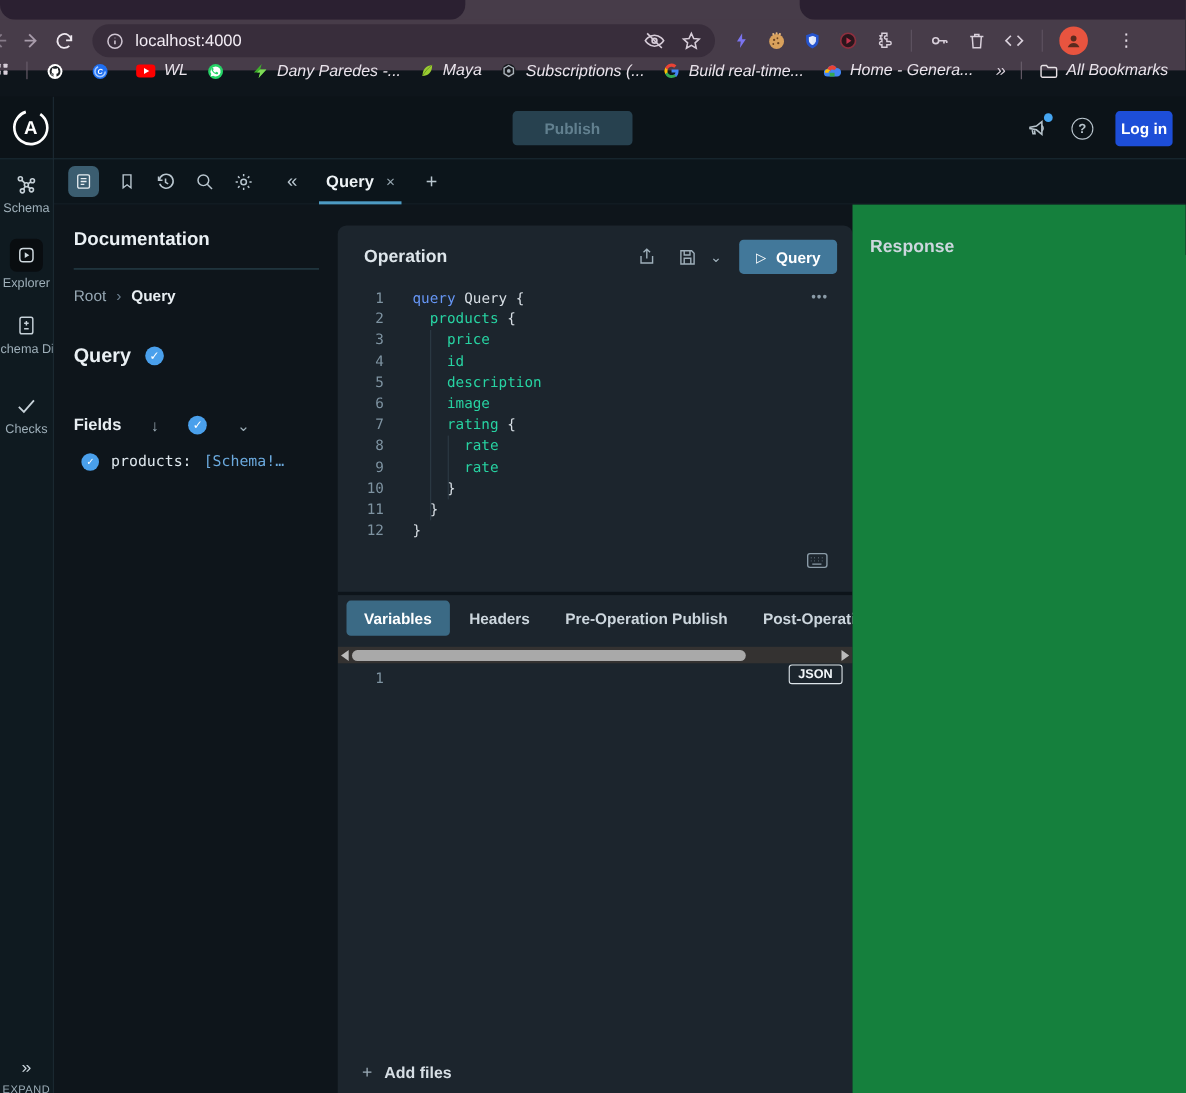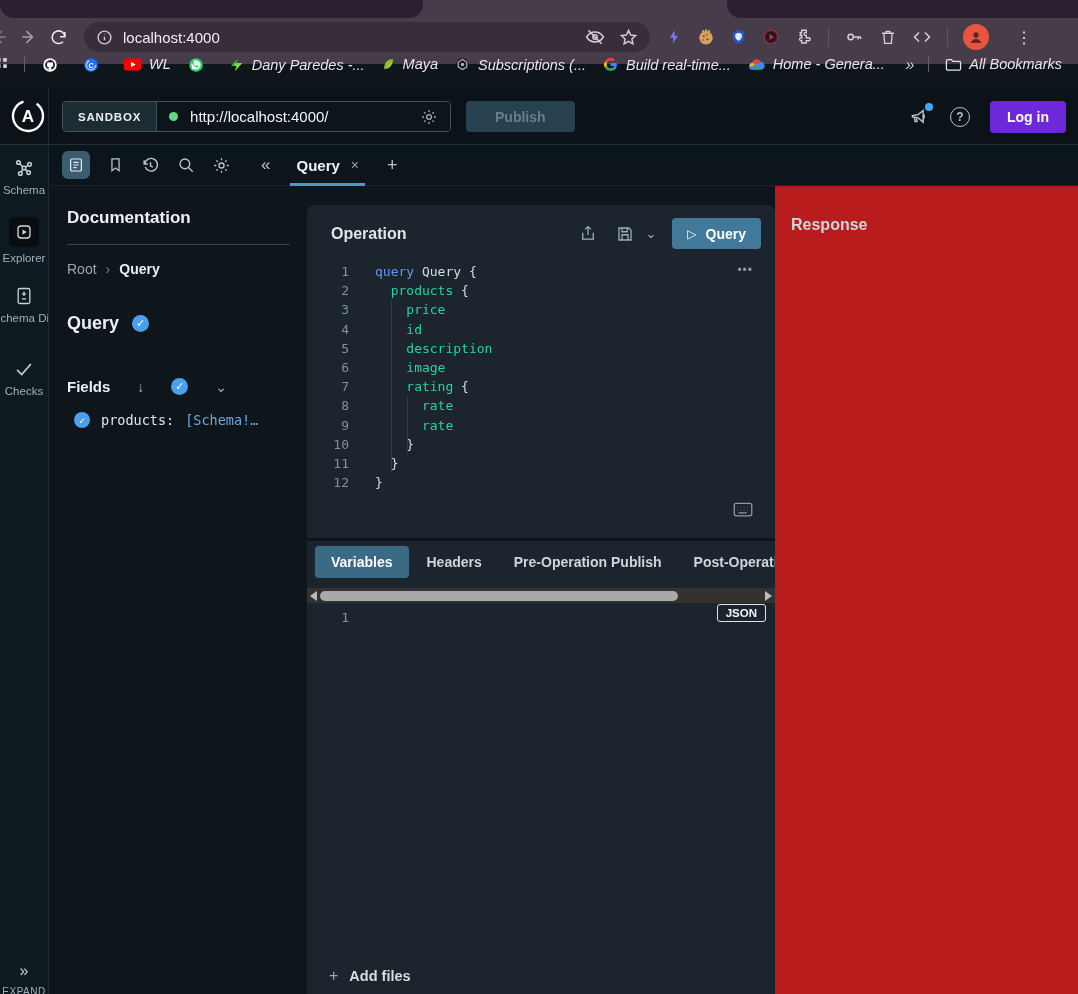--- a/index.html
+++ b/index.html
@@ -52,21 +52,21 @@
   .endpoint { margin-left:12px; color:#eef4f7; font-size:15px; flex:1; }
   .btn-publish { position:absolute; left:466px; top:13px; height:31px; padding:0 29px;
                  background:#27414f; color:#62808f; font-weight:bold; font-size:14px;
                  border:none; border-radius:4px; }
   .hdr-right { position:absolute; right:12px; top:0; height:57px; display:flex; align-items:center; gap:20px; }
   .mega { position:relative; color:#b7c3cb; }
   .mega .notif { position:absolute; right:-3px; top:-4px; width:8px; height:8px;
                  border-radius:50%; background:#46a6f2; }
   .help { width:20px; height:20px; border-radius:50%; border:1.5px solid #b7c3cb; color:#b7c3cb;
           font-size:12px; font-weight:bold; display:flex; align-items:center; justify-content:center; }
-  .btn-login { height:32px; padding:0 17px; background:#6d28d9; color:#fff; font-weight:bold;
+  .btn-login { height:32px; padding:0 5px; background:#1d4ed8; color:#fff; font-weight:bold;
                font-size:14px; border:none; border-radius:4px; }
 
   
   .rail { position:absolute; left:0; top:145px; bottom:0; width:48px; background:#0f1a20; overflow:hidden; }
   .rail-item { position:absolute; left:0; width:48px; display:flex; flex-direction:column; align-items:center; }
   .rail-label { width:76px; margin-left:0; text-align:center; color:#9fb0ba; font-size:11.5px;
                 margin-top:5px; line-height:13px; }
   .expl-box { width:30px; height:30px; background:#090d10; border-radius:6px;
               display:flex; align-items:center; justify-content:center; }
   .rail-ic { color:#c6d1d8; }
@@ -143,21 +143,21 @@
   .hthumb { position:absolute; left:13px; width:358px; top:2.5px; height:10px;
             border-radius:5px; background:#a9a9a9; }
   .json-badge { position:absolute; top:399px; right:9px; border:1px solid #dde5ea; border-radius:3px;
                 padding:2px 8px; color:#f2f6f9; font-size:11.5px; font-weight:bold; }
   .varline { position:absolute; top:405px; left:0; display:flex;
              font-family:"DejaVu Sans Mono",monospace; font-size:13px; }
   .addfiles { position:absolute; bottom:9px; left:22px; display:flex; align-items:center; gap:11px; }
   .af-plus { color:#9aabb6; font-size:16px; }
   .af-label { color:#d6dee4; font-size:14.5px; font-weight:600; }
 
-  .response { position:absolute; left:726px; top:0; right:0; bottom:0; background:#b91c1c; }
+  .response { position:absolute; left:726px; top:0; right:0; bottom:0; background:#15803d; }
   .resp-title { position:absolute; left:16px; top:30px; color:#cdd7de; font-size:16px; font-weight:600; }
 </style>
 </head>
 <body>
 
 <div class="chrome">
   <div class="tabstrip">
     <div class="tab-dark-l"></div>
     <div class="tab-dark-r"></div>
   </div>
@@ -359,33 +359,20 @@
 </div>
 
 <div class="app-header">
   <span class="logo">
     <svg width="38" height="38" viewBox="0 0 38 38">
         <circle cx="19" cy="19" r="15" fill="none" stroke="#fff" stroke-width="2.4" stroke-dasharray="80 14" transform="rotate(-55 19 19)"></circle>
         <text x="19" y="25" text-anchor="middle" font-size="17" font-weight="bold" fill="#fff" font-family="Liberation Sans">A</text>
       </svg>
   </span>
 
-  <div class="sb-group">
-    <span class="sb-label">SANDBOX</span>
-    <span class="sb-url">
-      <span class="dot"></span>
-      <span class="endpoint">http://localhost:4000/</span>
-      <span style="color:#9fb0bb">
-        <svg width="18" height="18" viewBox="0 0 24 24" fill="none" stroke="currentColor" stroke-width="1.7">
-            <circle cx="12" cy="12" r="3.2"></circle>
-            <path d="M12 2.8v2.6M12 18.6v2.6M2.8 12h2.6M18.6 12h2.6M5.5 5.5l1.8 1.8M16.7 16.7l1.8 1.8M5.5 18.5l1.8-1.8M16.7 7.3l1.8-1.8"></path>
-          </svg>
-      </span>
-    </span>
-  </div>
   <button class="btn-publish">Publish</button>
 
   <div class="hdr-right">
     <span class="mega">
       <svg width="22" height="20" viewBox="0 0 24 24" fill="none" stroke="currentColor" stroke-width="1.7">
           <path d="M4 10.5l7-1.3 6-5v14l-6-5-7-1.3z"></path>
           <path d="M6.5 13.5l.8 4h2.2l-.6-3.6M17 8.5a4 4 0 0 1 0 6"></path>
         </svg>
       <span class="notif"></span>
     </span>

